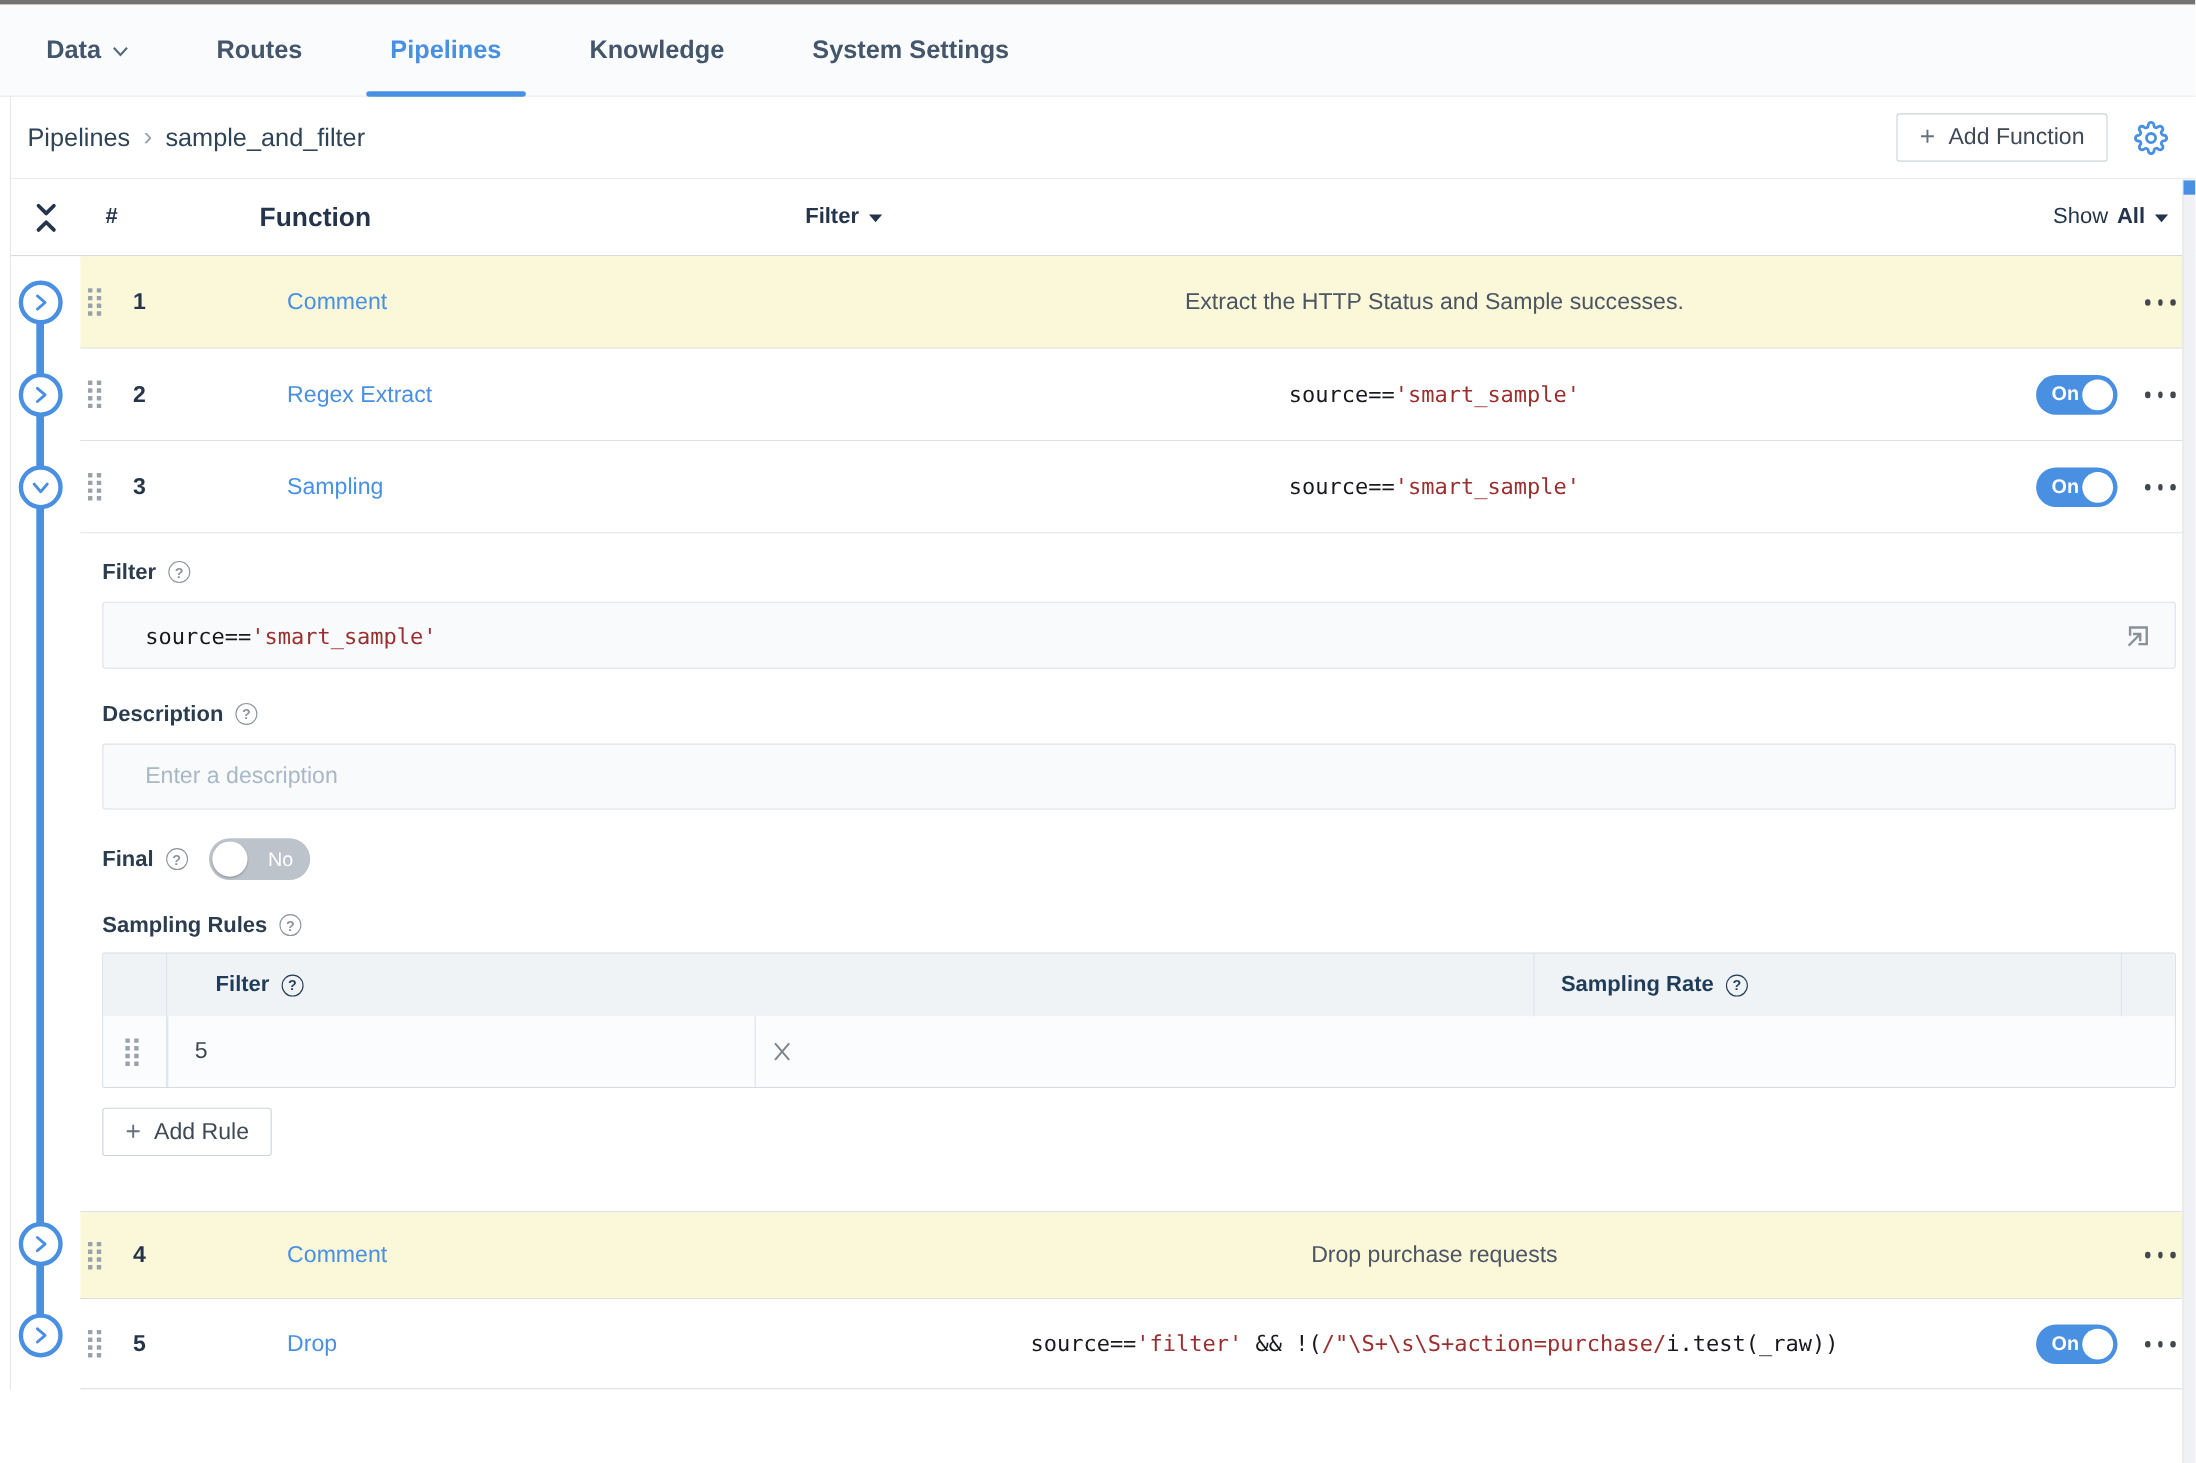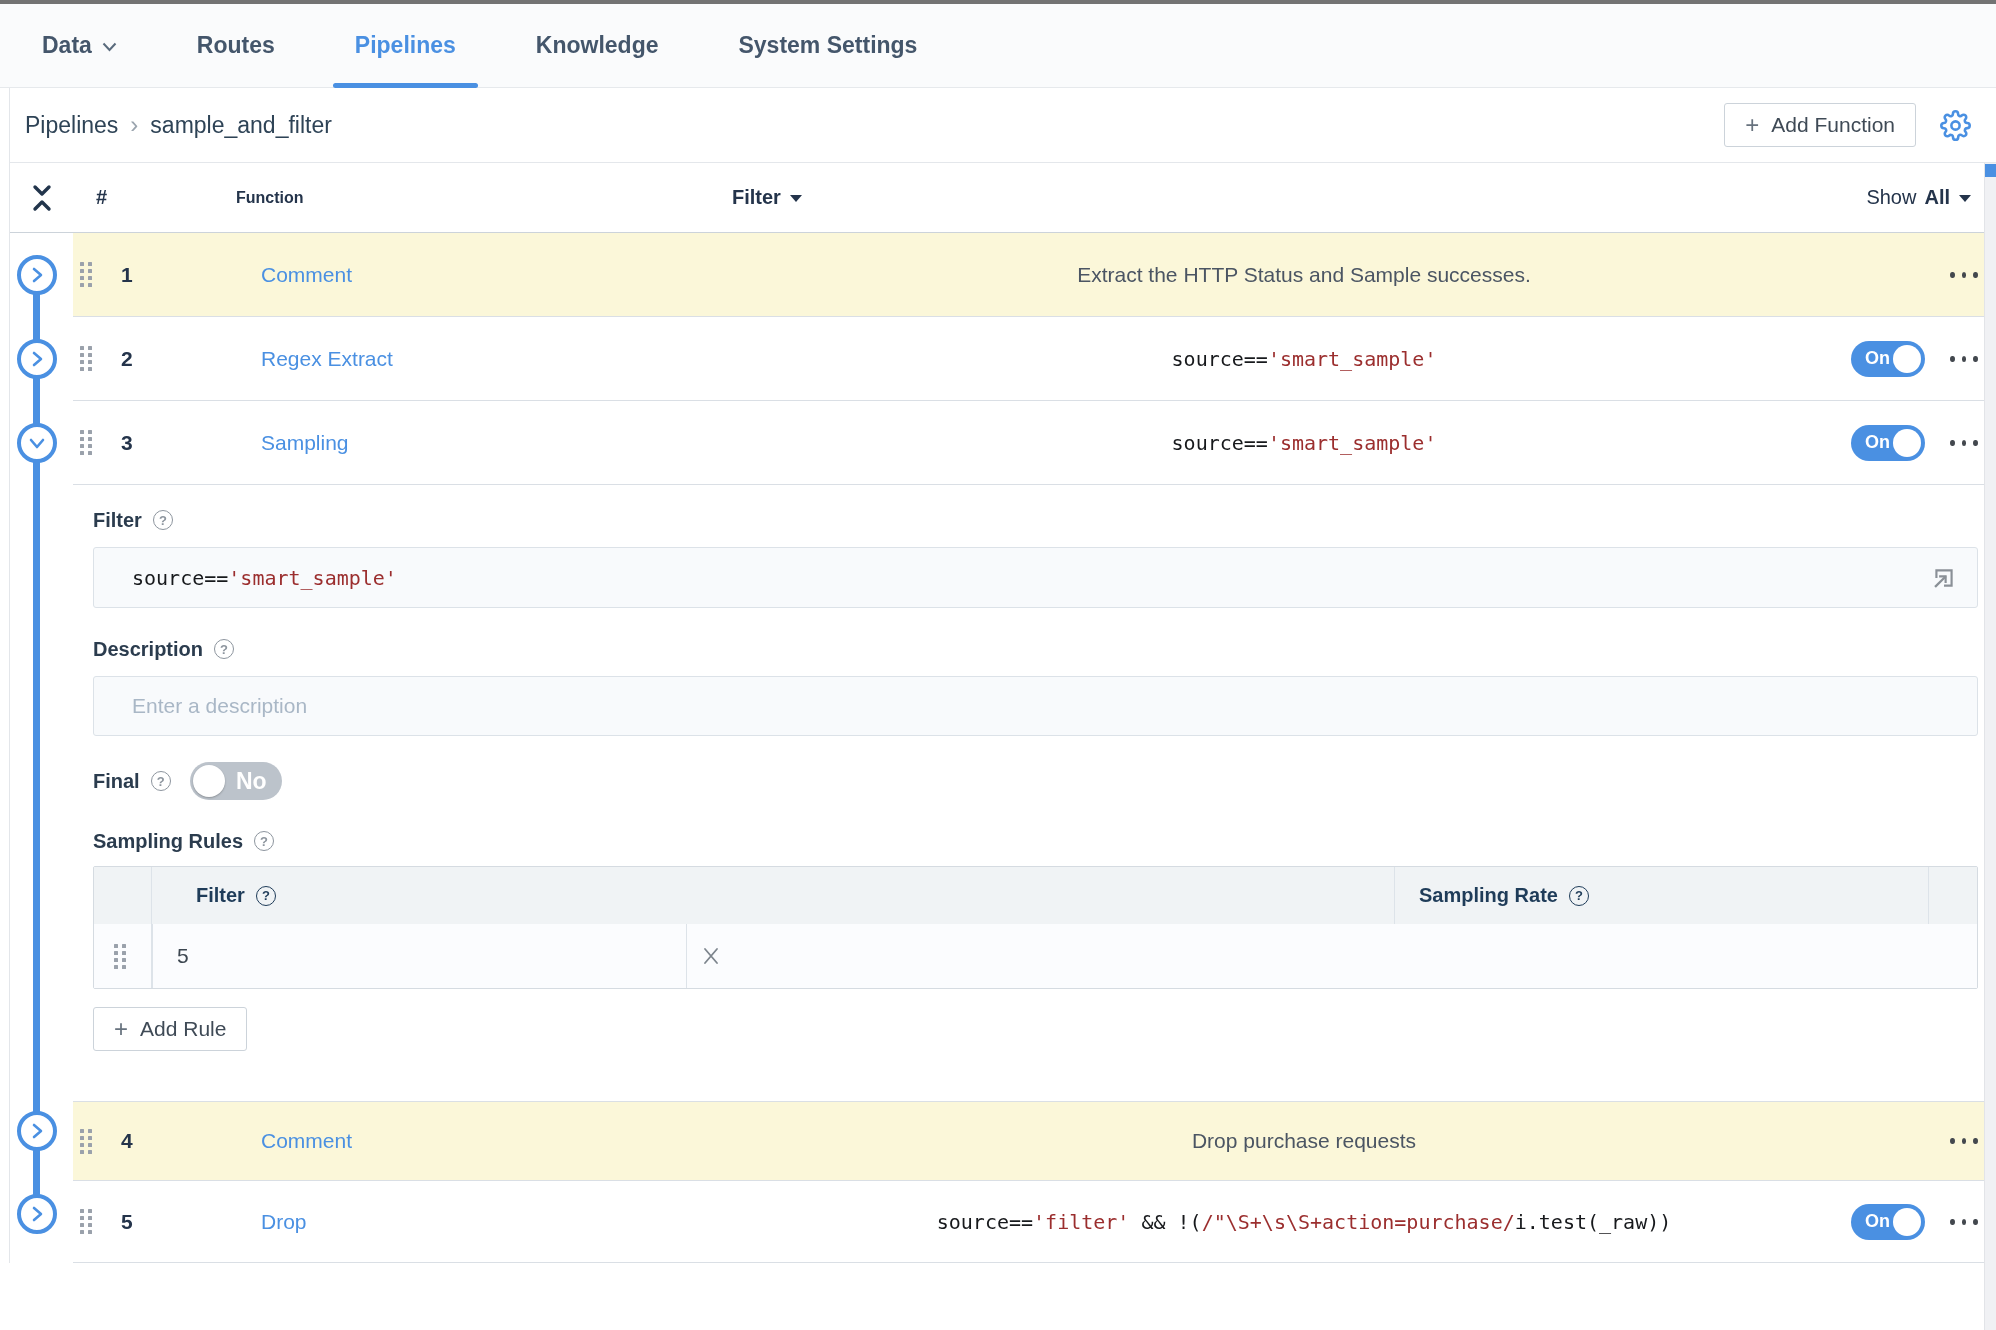--- a/index.html
+++ b/index.html
@@ -71,21 +71,21 @@
   .sv.v-out { color:#3fa650; }
   .sv.v-err { color:#e5473c; }
 
   
   .listhead {
     height:70px; display:flex; align-items:center;
     background:#fff; border-bottom:1px solid #ccd3da; padding-right:25px;
   }
   .lh-collapse { width:63px; display:flex; justify-content:center; cursor:pointer; }
   .lh-num  { width:115px; padding-left:23px; font-size:20px; font-weight:700; }
-  .lh-func { width:544px; padding-left:48px; font-size:16px; font-weight:600; }
+  .lh-func { width:544px; padding-left:48px; font-size:24px; font-weight:600; }
   .lh-filter { flex:1; font-size:20px; font-weight:600; display:flex; align-items:center; cursor:pointer; }
   .lh-show { display:flex; align-items:center; font-size:20px; cursor:pointer; }
   .lh-show .show-w { font-weight:400; margin-right:8px; color:#24344b; }
   .lh-show .show-v { font-weight:700; }
   .caret {
     width:0; height:0; border-left:6px solid transparent; border-right:6px solid transparent;
     border-top:7px solid #24344b; margin-left:9px; transform:translateY(1px);
   }
 
   
@@ -148,21 +148,21 @@
     border-radius:3px; padding:0 38px; font-size:21px; font-family:inherit; color:#2b3c4e;
   }
   .descbox::placeholder { color:#a9b7c6; }
   .mt28 { margin-top:28px; }
   .finalrow { margin-top:26px; display:flex; align-items:center; gap:11px; height:38px; }
   .toggle-off {
     position:relative; width:92px; height:38px; border-radius:19px; background:#bcc3cb;
     display:flex; align-items:center; justify-content:flex-end; padding-right:15px;
     margin-left:8px; cursor:pointer;
   }
-  .toggle-off .tlabel { color:#fff; font-size:23px; font-weight:700; }
+  .toggle-off .tlabel { color:#fff; font-size:18px; font-weight:400; }
   .toggle-off .knob { position:absolute; left:3px; top:3px; width:32px; height:32px; border-radius:50%; background:#fff; box-shadow:0 1px 2px rgba(0,0,0,.25); }
 
   .rulestable { margin-top:12px; border:1px solid #d5dbe1; border-radius:2px; }
   .rt-row { display:flex; align-items:stretch; }
   .rt-head { height:57px; background:#f0f3f5; }
   .rt-body { height:64px; background:#fbfcfe; }
   .rt-handle { width:58px; border-right:1px solid #dde3e9; display:flex; align-items:center; justify-content:center; }
   .rt-filter { flex:1; display:flex; align-items:center; padding:0 18px 0 44px; }
   .rt-rate { width:534px; border-left:1px solid #dde3e9; display:flex; align-items:center; padding-left:24px; }
   .rt-x { width:49px; border-left:1px solid #dde3e9; display:flex; align-items:center; justify-content:center; cursor:pointer; }

